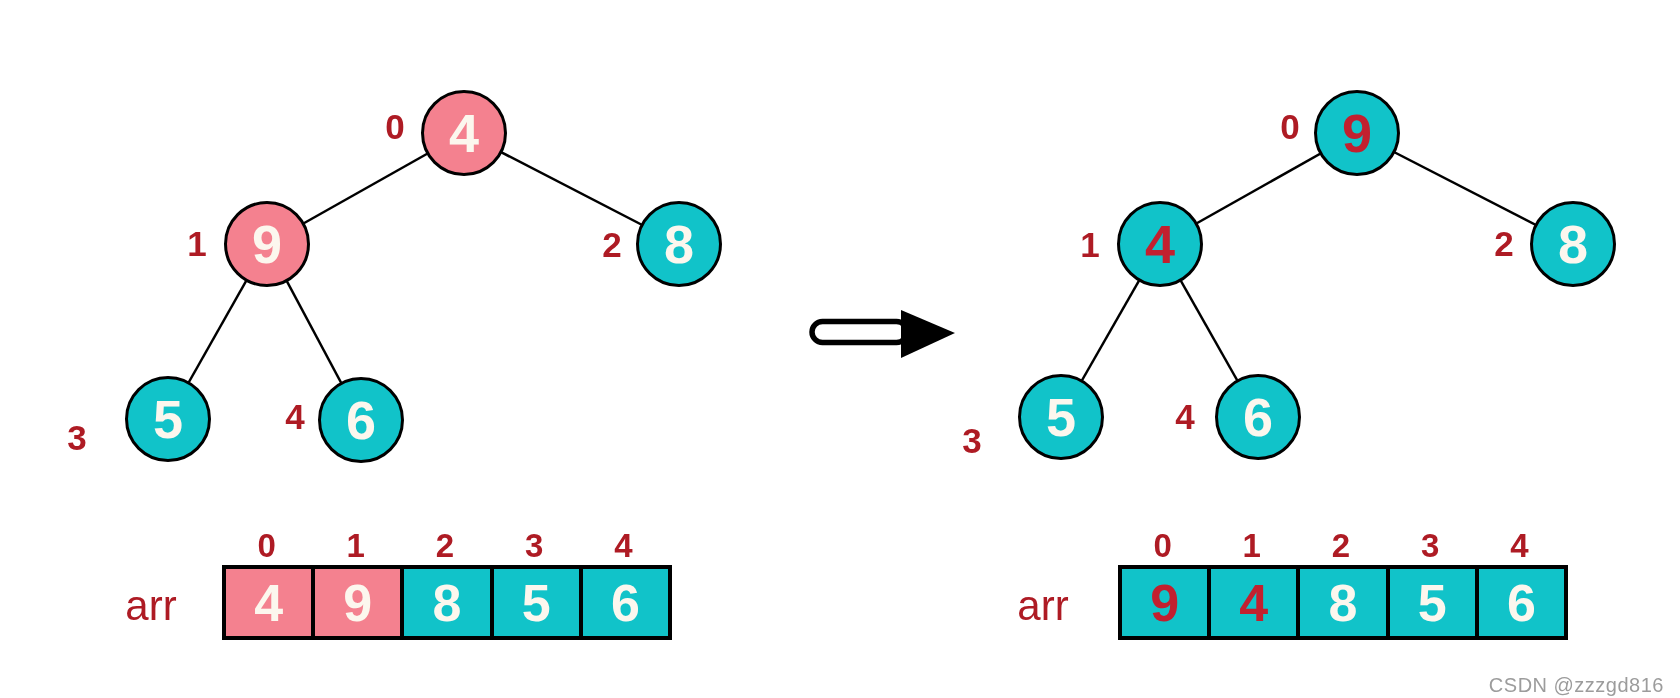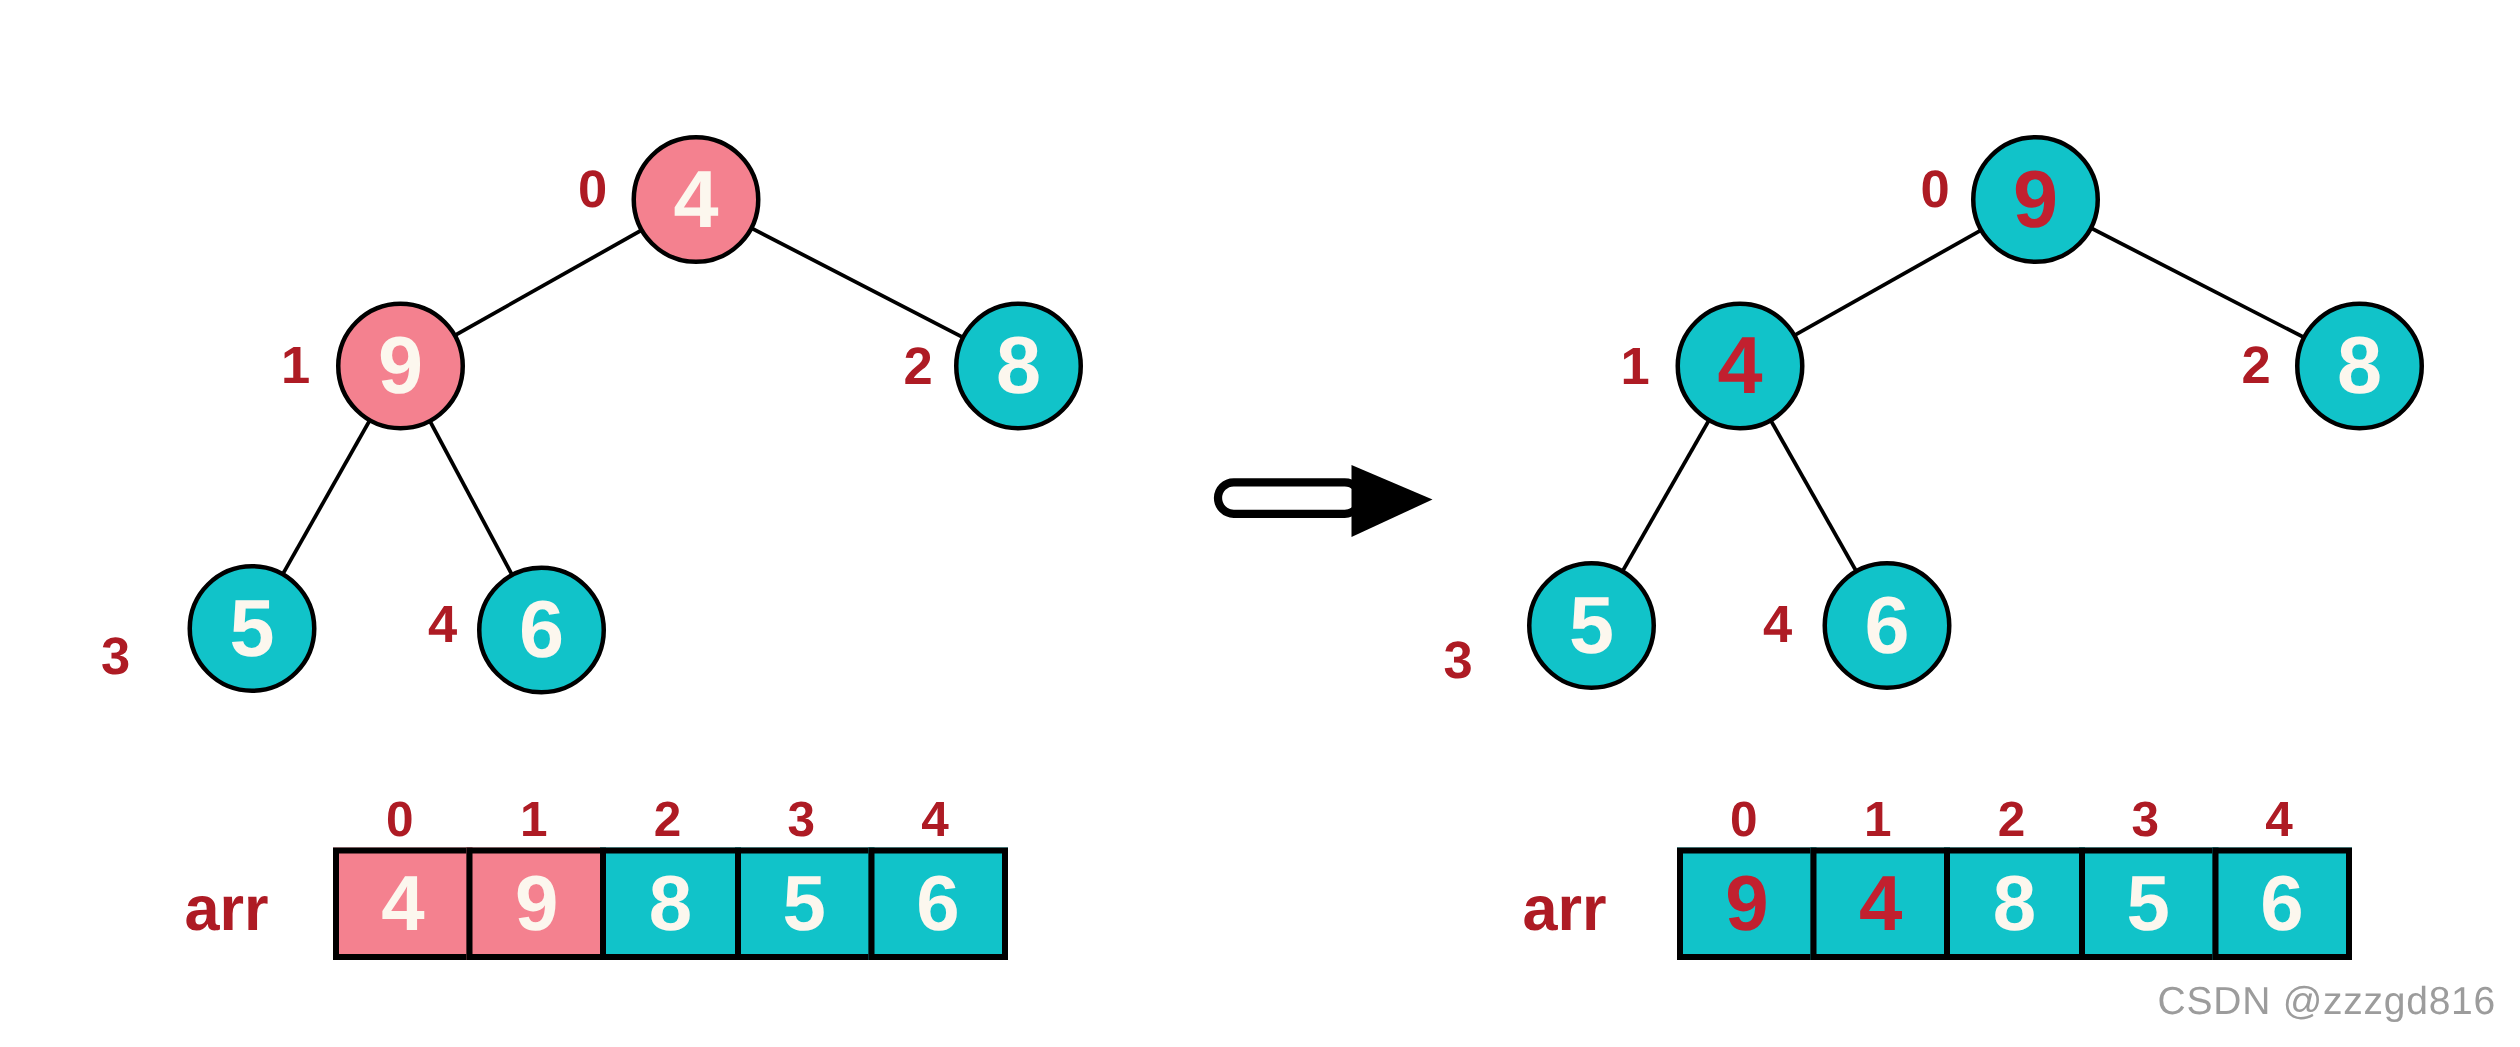--- a/index.html
+++ b/index.html
@@ -20,38 +20,38 @@
   .t-white{color:#FCF7EE;}
   .t-red{color:#C2202F;}
   
   .nlabel{
     position:absolute;transform:translate(-50%,-50%);
     font-weight:bold;font-size:35px;color:#AE1B24;z-index:3;white-space:nowrap;
   }
   
   .arr-label{
     position:absolute;transform:translate(-50%,-50%);
-    font-weight:bold;font-size:42px;color:#AE1B24;z-index:3;
+    font-weight:normal;font-size:42px;color:#AE1B24;z-index:3;
   }
   .idxrow{position:absolute;display:flex;z-index:3;}
   .idx{
     width:89.2px;text-align:center;
     font-weight:bold;font-size:33px;color:#AE1B24;line-height:1.1;
   }
   .array{position:absolute;display:flex;z-index:2;}
   .cell{
     width:93.2px;height:75px;box-sizing:border-box;border:4px solid #000;
     margin-left:-4px;display:flex;align-items:center;justify-content:center;
     font-weight:bold;font-size:52px;line-height:1;
   }
   .cell:first-child{margin-left:0;}
   
   .watermark{
-    position:absolute;right:16px;bottom:15px;
-    font-size:26px;color:#9C9C9C;z-index:3;letter-spacing:0.5px;margin-top:46px;
+    position:absolute;right:16px;bottom:1px;
+    font-size:20px;color:#9C9C9C;z-index:3;letter-spacing:0.5px;margin-top:46px;
   }
 </style>
 </head>
 <body>
 
 <div class="canvas">
 
   <svg class="edges" viewBox="0 0 1680 698" xmlns="http://www.w3.org/2000/svg">
 
     <line x1="464" y1="133" x2="267" y2="244" stroke="#000" stroke-width="2.5"></line>

